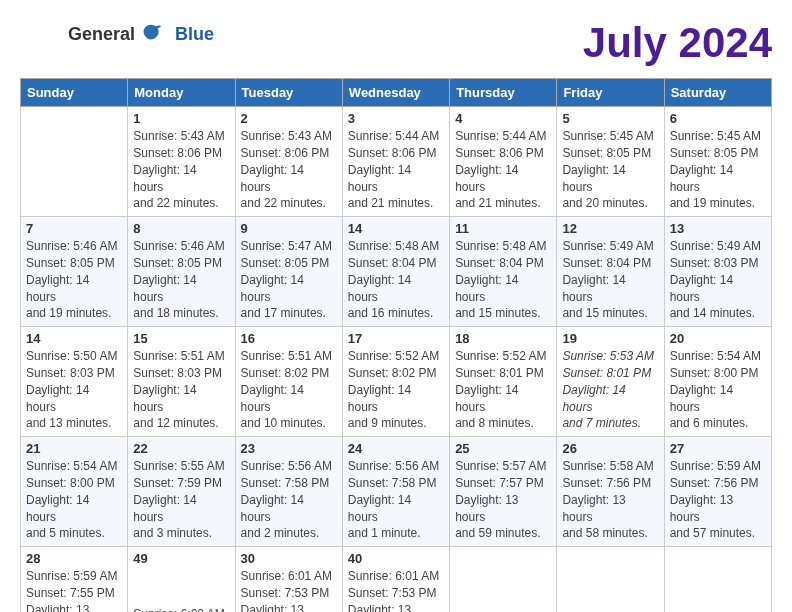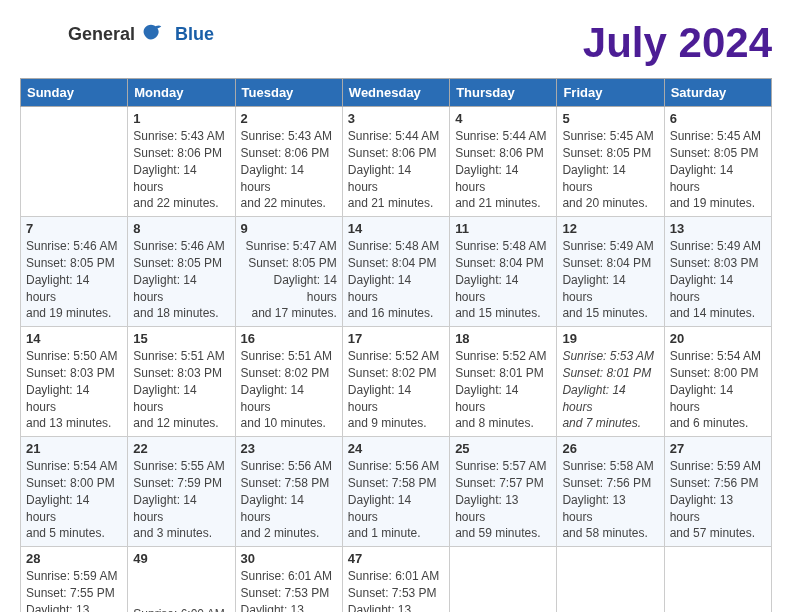--- a/index.html
+++ b/index.html
@@ -169,21 +169,21 @@
         </td>
         <td>
           <span class="day-number">8</span>
           <div class="day-info" style="white-space: pre-line;">Sunrise: 5:46 AM
 Sunset: 8:05 PM
 Daylight: 14 hours
 and 18 minutes.</div>
         </td>
         <td>
           <span class="day-number">9</span>
-          <div class="day-info" style="white-space: pre-line; text-align: right;">Sunrise: 5:47 AM
+          <div class="day-info" style="white-space: pre-line;">Sunrise: 5:47 AM
 Sunset: 8:05 PM
 Daylight: 14 hours
 and 17 minutes.</div>
         </td>
         <td>
           <span class="day-number">14</span>
           <div class="day-info" style="white-space: pre-line;">Sunrise: 5:48 AM
 Sunset: 8:04 PM
 Daylight: 14 hours
 and 16 minutes.</div>
@@ -328,21 +328,21 @@
 and 54 minutes.</div>
         </td>
         <td>
           <span class="day-number">30</span>
           <div class="day-info" style="white-space: pre-line;">Sunrise: 6:01 AM
 Sunset: 7:53 PM
 Daylight: 13 hours
 and 52 minutes.</div>
         </td>
         <td>
-          <span class="day-number">47</span>
+          <span class="day-number">40</span>
           <div class="day-info" style="white-space: pre-line;">Sunrise: 6:01 AM
 Sunset: 7:53 PM
 Daylight: 13 hours
 and 51 minutes.</div>
         </td>
         <td class="empty-cell"></td>
         <td class="empty-cell"></td>
         <td class="empty-cell"></td>
       </tr>
     </tbody>

